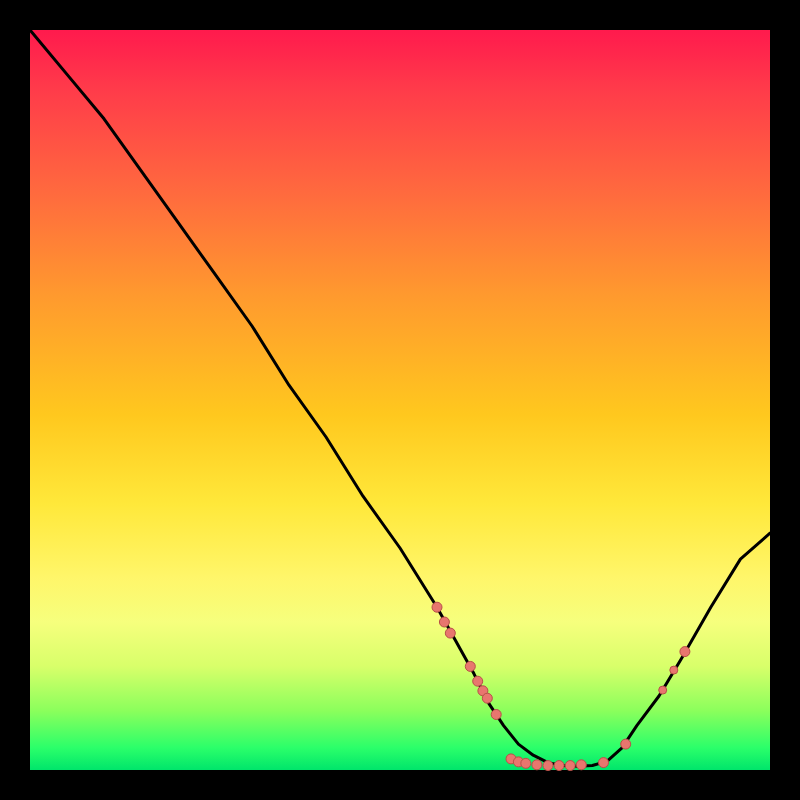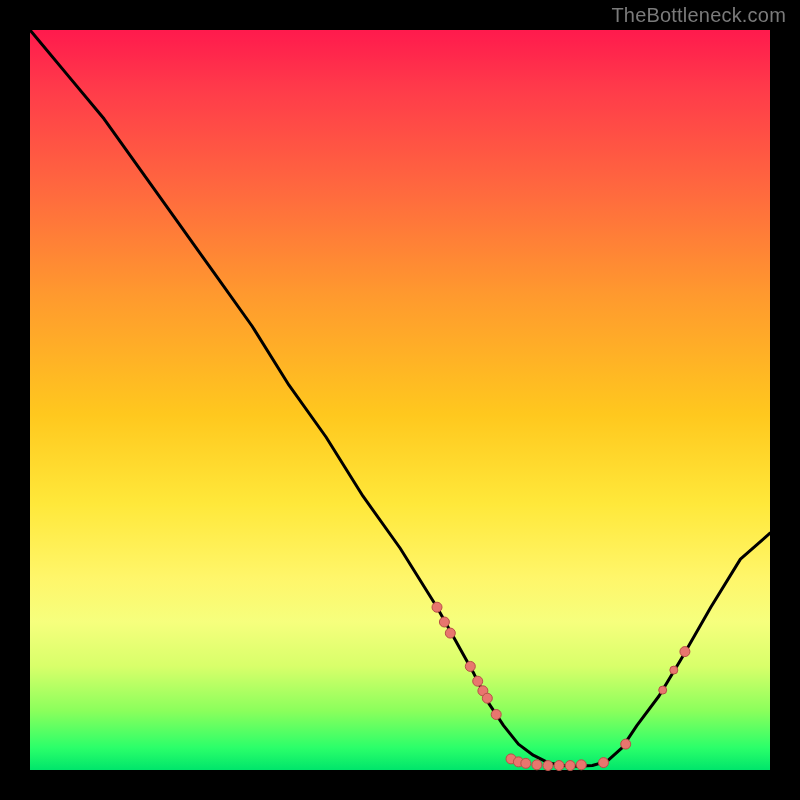--- a/index.html
+++ b/index.html
@@ -62,21 +62,20 @@
     top: 0;
     width: 740px;
     height: 740px;
     overflow: visible;
   }
 </style>
 </head>
 <body>
 
 <div class="stage">
-  <div class="watermark">TheBottleneck.com</div>
 
   <div class="plot">
     <div class="gradient"></div>
     <svg class="overlay" viewBox="0 0 740 740" preserveAspectRatio="none">
       <path id="curve-path" fill="none" stroke="#000000" stroke-width="3" stroke-linecap="round" stroke-linejoin="round" d="M0.00 0.00 L37.00 44.40 L74.00 88.80 L111.00 140.60 L148.00 192.40 L185.00 244.20 L222.00 296.00 L259.00 355.20 L296.00 407.00 L333.00 466.20 L370.00 518.00 L407.00 577.20 L444.00 643.80 L458.80 673.40 L473.60 695.60 L488.40 714.10 L503.20 725.20 L518.00 732.60 L532.80 735.56 L547.60 736.30 L562.40 735.56 L577.20 731.12 L592.00 717.80 L606.80 695.60 L629.00 666.00 L651.20 629.00 L680.80 577.20 L710.40 529.10 L740.00 503.20"></path>
       <g id="markers-group">
           <circle cx="407.00" cy="577.20" r="5" fill="#e8766e" stroke="#b85048" stroke-width="1"></circle>
           <circle cx="414.40" cy="592.00" r="5" fill="#e8766e" stroke="#b85048" stroke-width="1"></circle>
           <circle cx="420.32" cy="603.10" r="5" fill="#e8766e" stroke="#b85048" stroke-width="1"></circle>
           <circle cx="440.30" cy="636.40" r="5" fill="#e8766e" stroke="#b85048" stroke-width="1"></circle>

